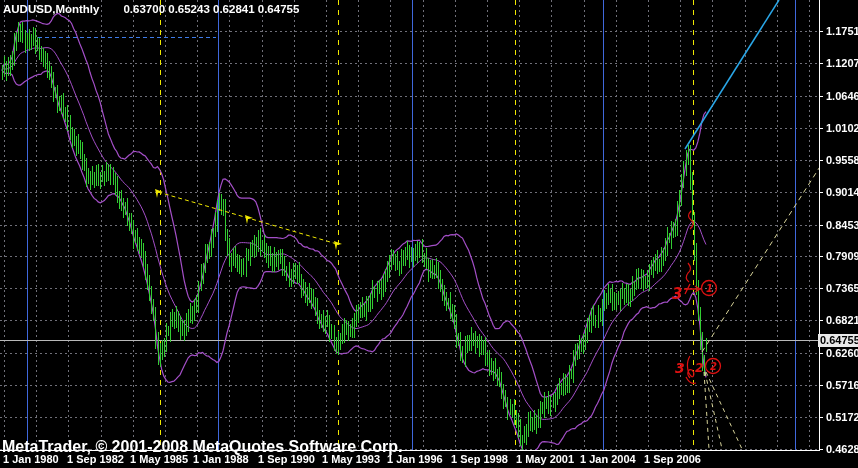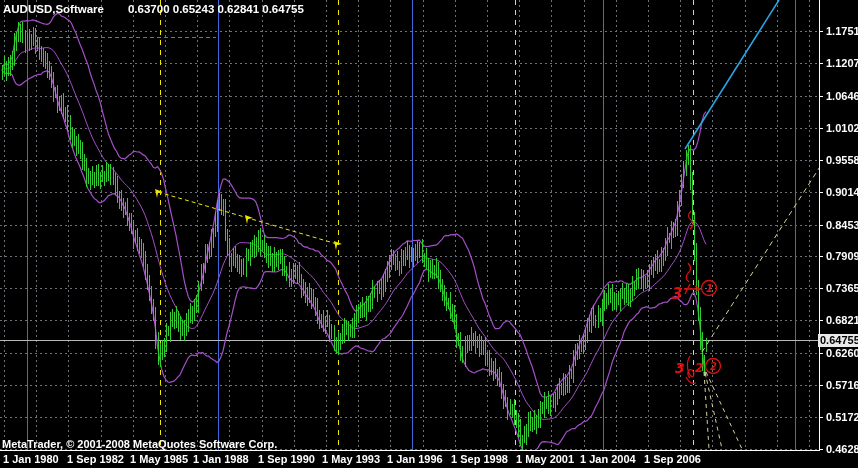--- a/index.html
+++ b/index.html
@@ -2,21 +2,21 @@
 <html><head>
 <meta charset="utf-8">
 <style>
   html,body{margin:0;padding:0;background:#000;}
   .screen{position:relative;width:858px;height:468px;background:#000;overflow:hidden;
           font-family:"Liberation Sans",sans-serif;}
   #chart-svg{position:absolute;left:0;top:0;}
   .title-bar{position:absolute;left:3px;top:3px;color:#fff;font-size:11.5px;font-weight:bold;
              white-space:pre;z-index:5;}
   .title-bar .ohlc{margin-left:24px;}
-  .copyright{position:absolute;left:2px;top:438px;color:#fff;font-size:11px;font-weight:bold;z-index:5;}
+  .copyright{position:absolute;left:2px;top:438px;color:#fff;font-size:16px;font-weight:bold;z-index:5;}
   .price-tag{position:absolute;left:818px;top:334px;width:40px;height:13px;background:#e9e9e9;
              color:#000;font-size:11px;font-weight:bold;line-height:13px;padding-left:2px;z-index:6;}
 </style>
 </head>
 <body>
 
 <div class="screen">
   <svg id="chart-svg" width="858" height="468" viewBox="0 0 858 468">
       <defs>
         <clipPath id="plotclip">
@@ -499,18 +499,18 @@
         <text x="258" y="463" fill="#ffffff" font-size="11" font-weight="bold" font-family="&quot;Liberation Sans&quot;,sans-serif">1 Sep 1990</text>
         <text x="322" y="463" fill="#ffffff" font-size="11" font-weight="bold" font-family="&quot;Liberation Sans&quot;,sans-serif">1 May 1993</text>
         <text x="387" y="463" fill="#ffffff" font-size="11" font-weight="bold" font-family="&quot;Liberation Sans&quot;,sans-serif">1 Jan 1996</text>
         <text x="451" y="463" fill="#ffffff" font-size="11" font-weight="bold" font-family="&quot;Liberation Sans&quot;,sans-serif">1 Sep 1998</text>
         <text x="516" y="463" fill="#ffffff" font-size="11" font-weight="bold" font-family="&quot;Liberation Sans&quot;,sans-serif">1 May 2001</text>
         <text x="580" y="463" fill="#ffffff" font-size="11" font-weight="bold" font-family="&quot;Liberation Sans&quot;,sans-serif">1 Jan 2004</text>
         <text x="644" y="463" fill="#ffffff" font-size="11" font-weight="bold" font-family="&quot;Liberation Sans&quot;,sans-serif">1 Sep 2006</text>
       </g>
     </svg>
 
-  <div class="title-bar"><span>AUDUSD,Software</span><span class="ohlc">0.63700 0.65243 0.62841 0.64755</span></div>
+  <div class="title-bar"><span>AUDUSD,Monthly</span><span class="ohlc">0.63700 0.65243 0.62841 0.64755</span></div>
 
   <div class="copyright">MetaTrader, © 2001-2008 MetaQuotes Software Corp.</div>
 
   <div class="price-tag">0.64755</div>
 </div>
 
 </body></html>

